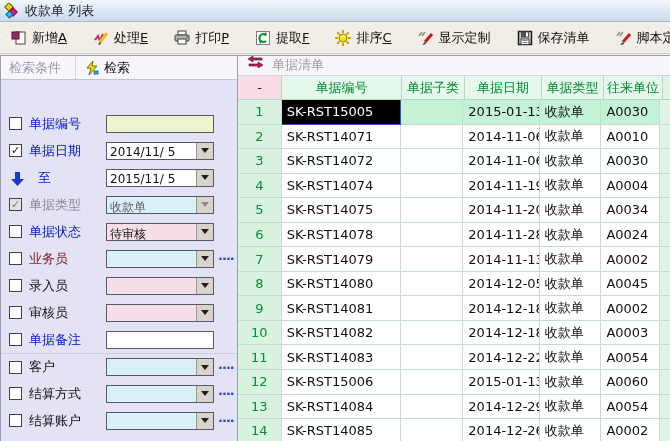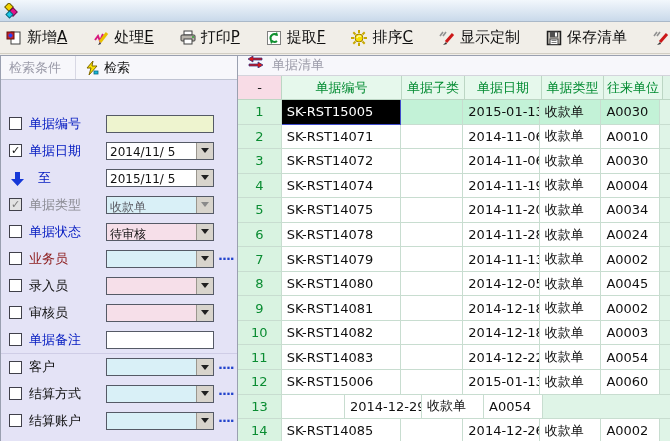--- a/index.html
+++ b/index.html
@@ -5,21 +5,21 @@
   * { margin:0; padding:0; box-sizing:border-box; }
   body { font-family:"DejaVu Sans","Liberation Sans",sans-serif; background:#888; }
   .window { position:relative; width:670px; height:441px; background:#f0ede7; overflow:hidden; }
 
   
   .titlebar { height:22px; background:linear-gradient(#f2f7fc,#c9d9ea); border-bottom:1px solid #aab8c8;
               display:flex; align-items:center; gap:5px; padding-left:4px; font-size:13px; color:#202428; }
 
   
   .toolbar { height:32px; background:#f1eee8; border-bottom:1px solid #d2cec4;
-             display:flex; align-items:center; padding:0 1px; font-size:15px; color:#101010; }
+             display:flex; align-items:center; padding:0 6px; font-size:13px; color:#101010; }
   .tbtn { display:flex; align-items:center; gap:5px; padding:3px 5px; margin-right:16px; cursor:default; white-space:nowrap; }
   .tbtn .k { text-decoration:underline; }
   .tb-spacer { flex:1; }
   .icon16 { width:16px; height:16px; display:inline-block; flex:none; }
 
   
   .main { position:absolute; top:55px; left:0; right:0; bottom:0; display:flex; }
 
   
   .left-panel { width:238px; background:#e4e3f6; border:1px solid #9aa0b0; border-bottom:none;
@@ -75,20 +75,21 @@
 <div class="window">
 
   <div class="titlebar">
     <span class="icon16">
       <svg viewBox="0 0 16 16" width="16" height="16">
         <rect x="2" y="1" width="6" height="6" transform="rotate(45 5 4)" fill="#f4d400" stroke="#6a5a00" stroke-width="1"></rect>
         <rect x="6" y="6" width="6" height="6" transform="rotate(45 9 9)" fill="#e0138a" stroke="#70084a" stroke-width="1"></rect>
         <rect x="3" y="9" width="5" height="5" transform="rotate(45 5.5 11.5)" fill="#18c8e8" stroke="#086a80" stroke-width="1"></rect>
       </svg>
     </span>
+    <span>收款单 列表</span>
   </div>
 
   <div class="toolbar">
     <div class="tbtn">
       <span class="icon16">
         <svg viewBox="0 0 16 16" width="16" height="16">
           <rect x="5" y="2" width="9" height="12" fill="#fff" stroke="#404040"></rect>
           <rect x="1" y="2" width="7" height="7" fill="#cc2020" stroke="#601010"></rect>
           <path d="M4.5 3.5v4 M2.5 5.5h4" stroke="#2040ff" stroke-width="2"></path>
         </svg>
@@ -499,20 +500,21 @@
               <div class="cell num col-num">12</div>
               <div class="cell col-code">SK-RST15006</div>
               <div class="cell col-subtype"></div>
               <div class="cell date col-date">2015-01-13</div>
               <div class="cell col-type">收款单</div>
               <div class="cell col-unit">A0060</div>
               <div class="cell col-filler"></div>
             </div>
             <div class="grid-row">
               <div class="cell num col-num">13</div>
+              <div class="cell col-code">SK-RST14084</div>
               <div class="cell col-subtype"></div>
               <div class="cell date col-date">2014-12-29</div>
               <div class="cell col-type">收款单</div>
               <div class="cell col-unit">A0054</div>
               <div class="cell col-filler"></div>
             </div>
             <div class="grid-row">
               <div class="cell num col-num">14</div>
               <div class="cell col-code">SK-RST14085</div>
               <div class="cell col-subtype"></div>

